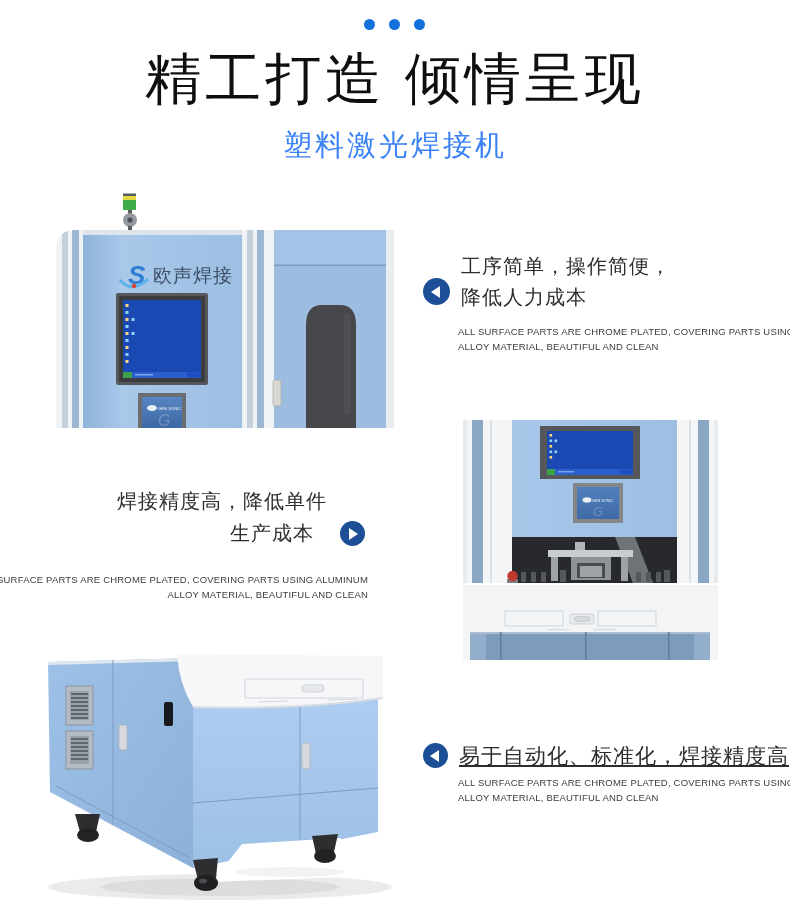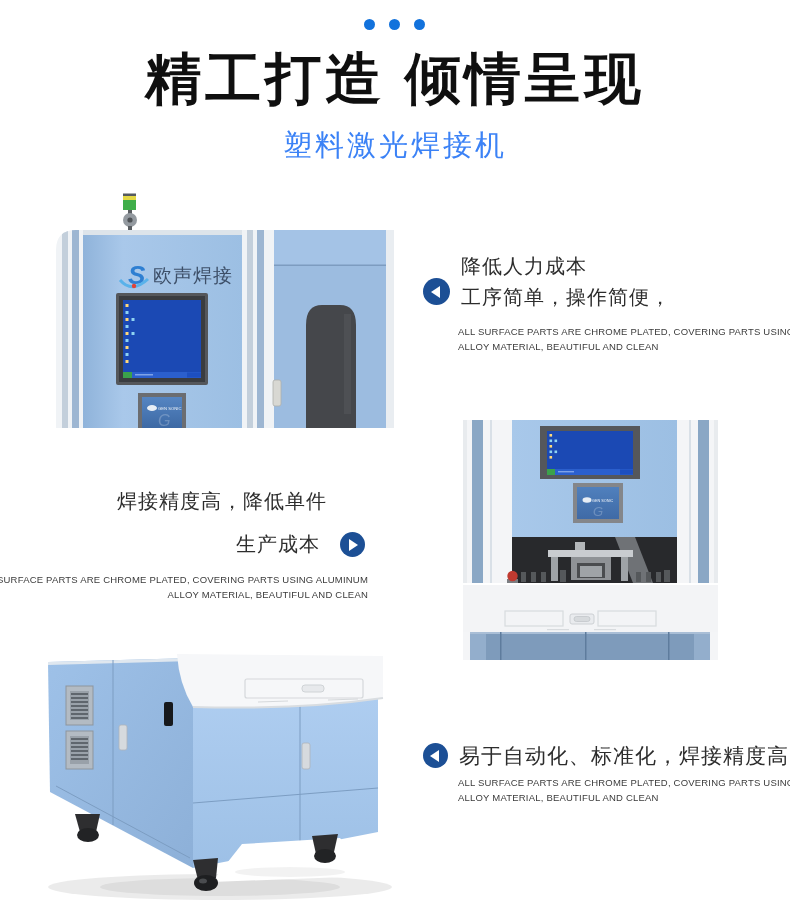--- a/index.html
+++ b/index.html
@@ -2,42 +2,42 @@
 <html><head>
 <meta charset="utf-8">
 <style>
   html,body{margin:0;padding:0;background:#ffffff;}
   #canvas{position:relative;width:790px;height:907px;background:#ffffff;overflow:hidden;
           font-family:"Liberation Sans",sans-serif;color:#222;}
   
   .dots{position:absolute;left:364px;top:19px;display:flex;gap:14px;}
   .dot{width:11px;height:11px;border-radius:50%;background:#1272dc;}
   .title{position:absolute;left:0;top:42px;width:790px;text-align:center;
-         font-size:56px;font-weight:700;letter-spacing:4px;color:#0f0f0f;white-space:nowrap;}
+         font-size:56px;font-weight:400;letter-spacing:4px;color:#0f0f0f;white-space:nowrap;}
   .subtitle{position:absolute;left:0;top:126px;width:790px;text-align:center;
          font-size:29px;font-weight:400;letter-spacing:3px;color:#3b82f6;white-space:nowrap;}
   
   .zh{font-size:20px;line-height:31px;color:#2d2d2d;letter-spacing:1px;white-space:nowrap;}
   .en{font-size:9.5px;line-height:15px;color:#3b3b3b;letter-spacing:0.2px;white-space:nowrap;}
   .circle{width:27px;height:27px;border-radius:50%;background:#1c4f95;display:flex;
           align-items:center;justify-content:center;flex:0 0 auto;}
   .circle.small{width:25px;height:25px;}
   .tri-left{width:0;height:0;border-top:6px solid transparent;border-bottom:6px solid transparent;
             border-right:9px solid #ffffff;margin-right:2px;}
   .tri-right{width:0;height:0;border-top:6px solid transparent;border-bottom:6px solid transparent;
              border-left:9px solid #ffffff;margin-left:2px;}
   .f1-circle{position:absolute;left:423px;top:278px;}
   .f1-zh{position:absolute;left:461px;top:251px;}
   .f1-en{position:absolute;left:458px;top:324px;}
   .f2{position:absolute;right:425px;top:486px;width:340px;text-align:right;}
-  .f2 .row2{display:flex;justify-content:flex-end;align-items:center;gap:20px;margin-top:12px;}
+  .f2 .row2{display:flex;justify-content:flex-end;align-items:center;gap:26px;margin-top:1px;}
   .f2 .pad{padding-right:38px;}
   .f2-en{position:absolute;right:422px;top:572px;text-align:right;}
   .f3-circle{position:absolute;left:423px;top:743px;}
-  .f3-zh{position:absolute;left:459px;top:740px;font-size:21px;}
+  .f3-zh{position:absolute;left:459px;top:740px;font-size:21px;text-decoration:underline;}
   .f3-en{position:absolute;left:458px;top:775px;}
   
   .m1{position:absolute;left:56px;top:192px;}
   .m2{position:absolute;left:463px;top:420px;}
   .m3{position:absolute;left:40px;top:646px;}
 </style>
 </head>
 <body>
 
 <div id="canvas">
@@ -139,22 +139,22 @@
         <rect x="217" y="188" width="8" height="26" rx="2" fill="#d8d8d3" stroke="#aeb0ac" stroke-width="0.8"></rect>
         <rect x="330" y="38" width="8" height="198" fill="#e9edf1"></rect>
       </g>
     </g>
   </svg>
 
   <div class="circle f1-circle">
       <span class="tri-left"></span>
     </div>
   <div class="zh f1-zh">
+    <div>工序简单，操作简便，</div>
     <div>降低人力成本</div>
-    <div>工序简单，操作简便，</div>
   </div>
   <div class="en f1-en">
     <div>ALL SURFACE PARTS ARE CHROME PLATED, COVERING PARTS USING ALUMINUM</div>
     <div>ALLOY MATERIAL, BEAUTIFUL AND CLEAN</div>
   </div>
 
   <div class="f2">
     <div class="zh pad">焊接精度高，降低单件</div>
     <div class="row2">
       <span class="zh">生产成本</span>

